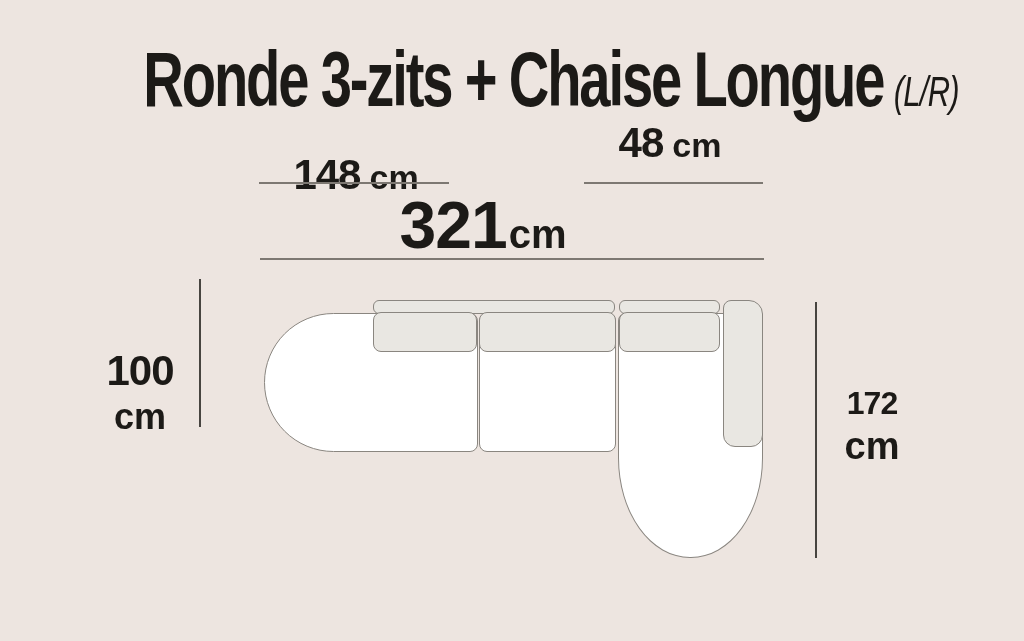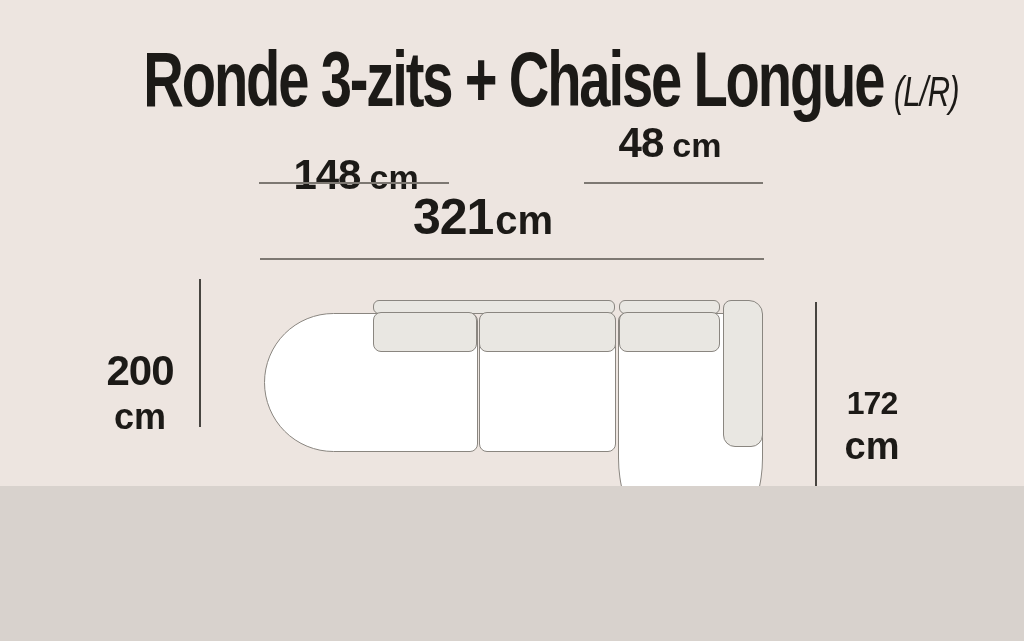--- a/index.html
+++ b/index.html
@@ -1,18 +1,18 @@
 <!DOCTYPE html>
 <html style="--bg: #EDE5E0; --seat-fill: #FFFFFF; --cushion-fill: #E9E7E2; --stroke: #8A8680; --ink: #1C1A17; --line-h: #7D7872; --line-v: #474440;"><head>
 <meta charset="utf-8">
 <style>
   * { margin:0; padding:0; box-sizing:border-box; }
   html,body { background:#d8d2cd; }
   .stage {
-    position:relative; width:1024px; height:486px;
+    position:relative; width:1024px; height:641px;
     background:var(--bg, #EDE5E0);
     font-family:"Liberation Sans", sans-serif;
     color:var(--ink, #1C1A17);
     overflow:hidden;
   }
   
   .title-row {
     position:absolute; top:40px; left:0; width:1024px;
     text-align:center; white-space:nowrap;
     transform:scaleX(0.72); transform-origin:50% 0;
@@ -21,21 +21,21 @@
   .title-main { font-size:78px; font-weight:700; letter-spacing:-3px; }
   .title-suffix { font-size:43px; font-style:italic; font-weight:400; letter-spacing:-1px; margin-left:10px; }
   
   .dim { position:absolute; text-align:center; white-space:nowrap; line-height:1; font-weight:700; }
   .dim .num { letter-spacing:-1px; }
   .dim-148 { left:256px; top:122px; width:200px;margin-top:32px; }
   .dim-148 .num, .dim-98 .num { font-size:42px; }
   .dim-148 .unit, .dim-98 .unit { font-size:34px; margin-left:9px; }
   .dim-98 { left:570px; top:122px; width:200px; }
   .dim-321 { left:383px; top:192px; width:200px; }
-  .dim-321 .num { font-size:50px;margin-top:24px; }
+  .dim-321 .num { font-size:66px;margin-top:24px; }
   .dim-321 .unit { font-size:40px; margin-left:2px; }
   .dim-100 { left:75px; top:350px; width:130px; }
   .dim-100 .num { font-size:42px; display:block; }
   .dim-100 .unit { font-size:36px; display:block; margin-top:7px; }
   .dim-172 { left:806px; top:387px; width:132px; }
   .dim-172 .num { font-size:32px; display:block; }
   .dim-172 .unit { font-size:38px; display:block; margin-top:8px; }
   
   .hline { position:absolute; height:2px; background:var(--line-h, #7D7872); }
   .line-148 { left:259px; top:182px; width:190px; }
@@ -81,21 +81,21 @@
   </div>
   <div class="hline line-148"></div>
   <div class="hline line-98"></div>
 
   <div class="dim dim-321">
     <span class="num">321</span><span class="unit">cm</span>
   </div>
   <div class="hline line-321"></div>
 
   <div class="dim dim-100">
-    <span class="num">200</span>
+    <span class="num">100</span>
     <span class="unit">cm</span>
   </div>
   <div class="vline vline-100"></div>
 
   <div class="dim dim-172">
     <span class="num">172</span>
     <span class="unit">cm</span>
   </div>
   <div class="vline vline-172"></div>
 

